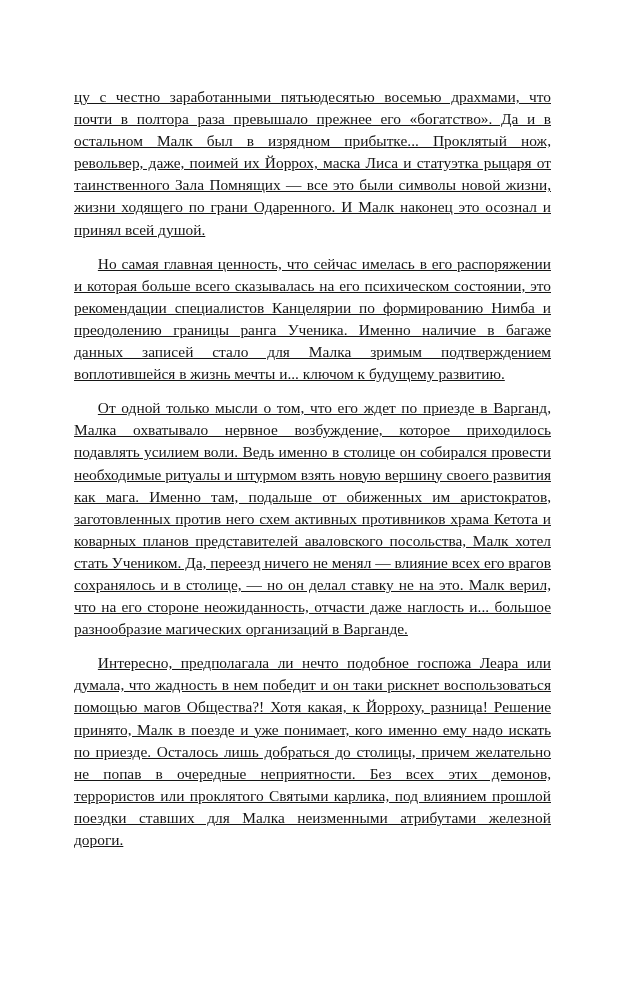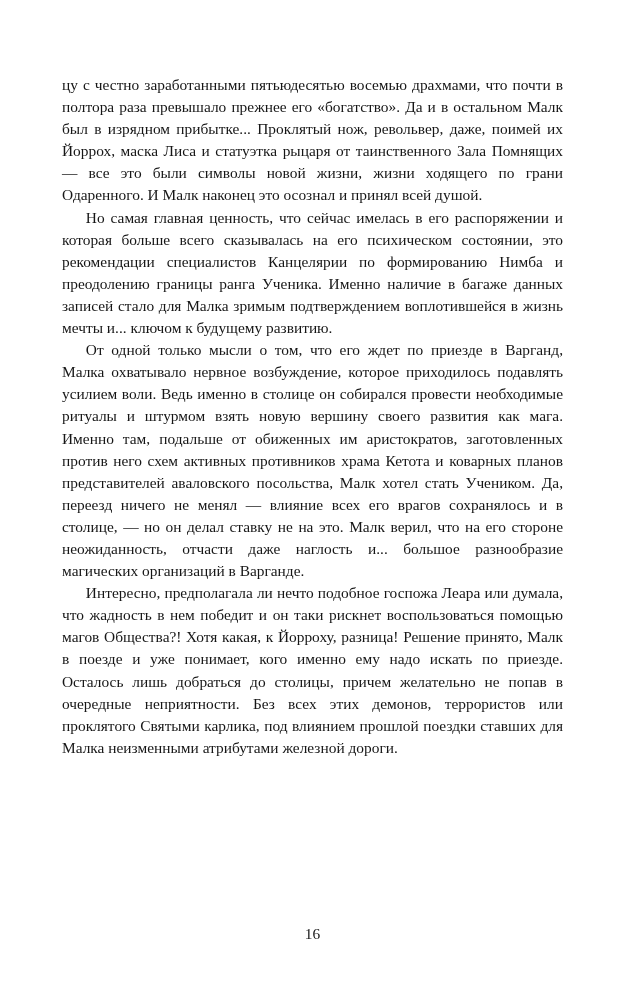--- a/index.html
+++ b/index.html
@@ -24,22 +24,23 @@
   }
   .body-text {
     font-size: 15.4px;
     line-height: 1.435;
     text-align: justify;
     text-justify: inter-word;
     hyphens: none;
     color: #161616;
   }
   .body-text p {
-    margin: 0;
+    margin: 12px;
     text-indent: 1.55em;
+    text-decoration: underline;
   }
   .body-text p.no-indent {
     text-indent: 0;
   }
   .page-number {
     position: absolute;
     left: 0;
     right: 0;
     bottom: 58px;
     text-align: center;
@@ -51,14 +52,13 @@
 </head>
 <body>
 
 <div class="page">
   <div class="body-text">
     <p class="no-indent">цу с честно заработанными пятьюдесятью восемью драхмами, что почти в полтора раза превышало прежнее его «богатство». Да и в остальном Малк был в изрядном прибытке... Проклятый нож, револьвер, даже, поимей их Йоррох, маска Лиса и статуэтка рыцаря от таинственного Зала Помнящих — все это были символы новой жизни, жизни ходящего по грани Одаренного. И Малк наконец это осознал и принял всей душой.</p>
     <p>Но самая главная ценность, что сейчас имелась в его распоряжении и которая больше всего сказывалась на его психическом состоянии, это рекомендации специалистов Канцелярии по формированию Нимба и преодолению границы ранга Ученика. Именно наличие в багаже данных записей стало для Малка зримым подтверждением воплотившейся в жизнь мечты и... ключом к будущему развитию.</p>
     <p>От одной только мысли о том, что его ждет по приезде в Варганд, Малка охватывало нервное возбуждение, которое приходилось подавлять усилием воли. Ведь именно в столице он собирался провести необходимые ритуалы и штурмом взять новую вершину своего развития как мага. Именно там, подальше от обиженных им аристократов, заготовленных против него схем активных противников храма Кетота и коварных планов представителей аваловского посольства, Малк хотел стать Учеником. Да, переезд ничего не менял — влияние всех его врагов сохранялось и в столице, — но он делал ставку не на это. Малк верил, что на его стороне неожиданность, отчасти даже наглость и... большое разнообразие магических организаций в Варганде.</p>
     <p>Интересно, предполагала ли нечто подобное госпожа Леара или думала, что жадность в нем победит и он таки рискнет воспользоваться помощью магов Общества?! Хотя какая, к Йорроху, разница! Решение принято, Малк в поезде и уже понимает, кого именно ему надо искать по приезде. Осталось лишь добраться до столицы, причем желательно не попав в очередные неприятности. Без всех этих демонов, террористов или проклятого Святыми карлика, под влиянием прошлой поездки ставших для Малка неизменными атрибутами железной дороги.</p>
   </div>
-  <div class="page-number">16</div>
 </div>
 
 </body></html>

